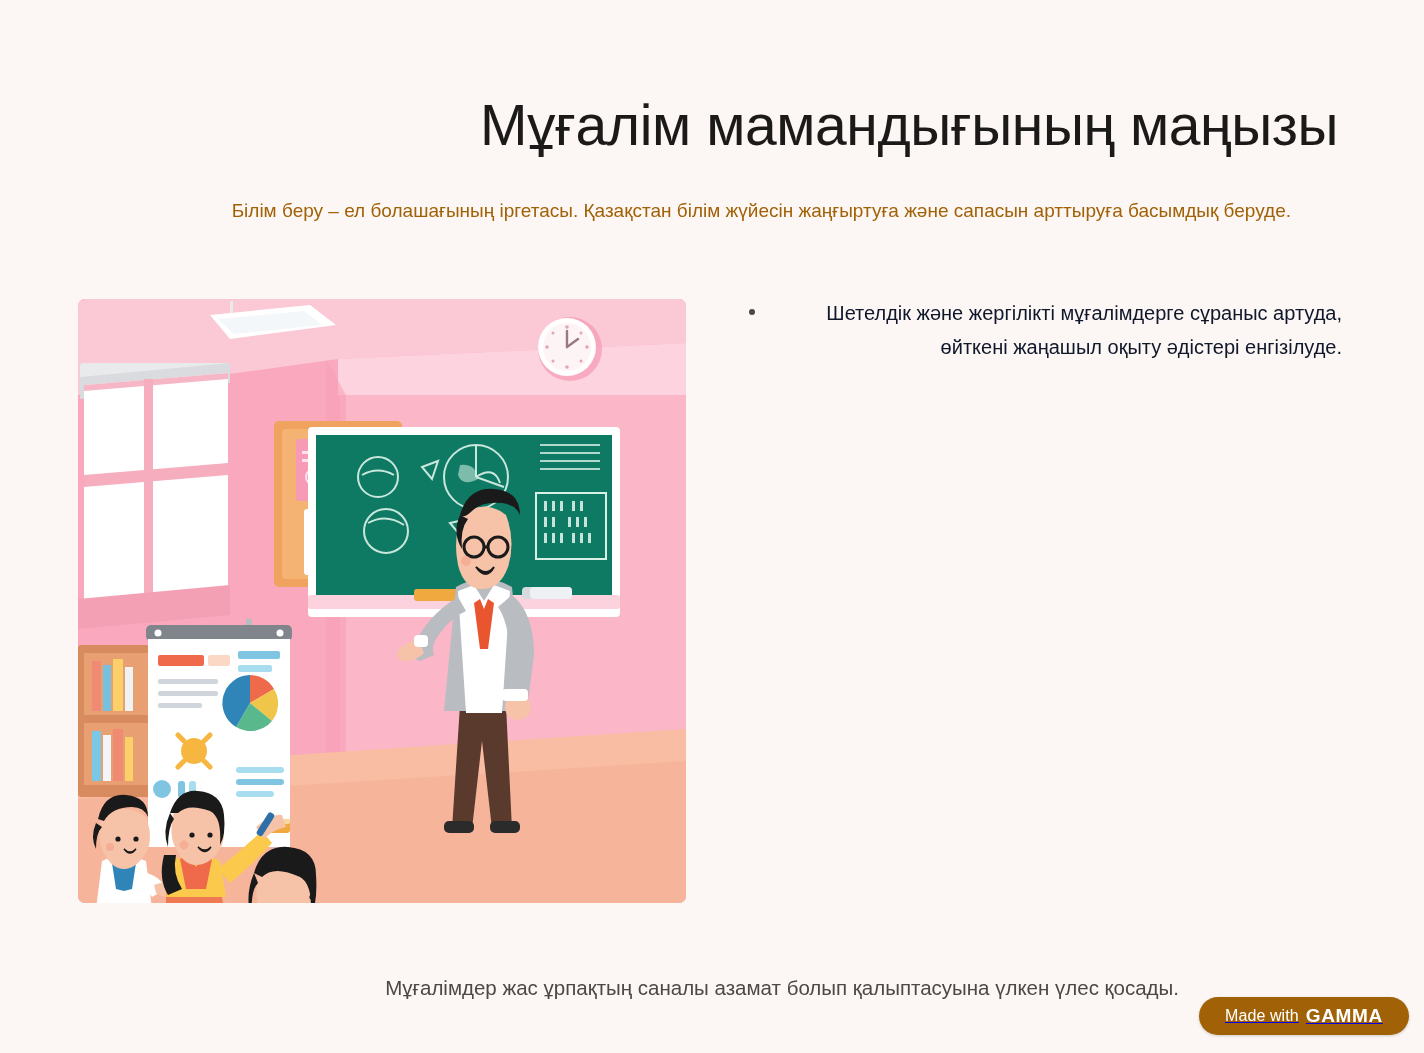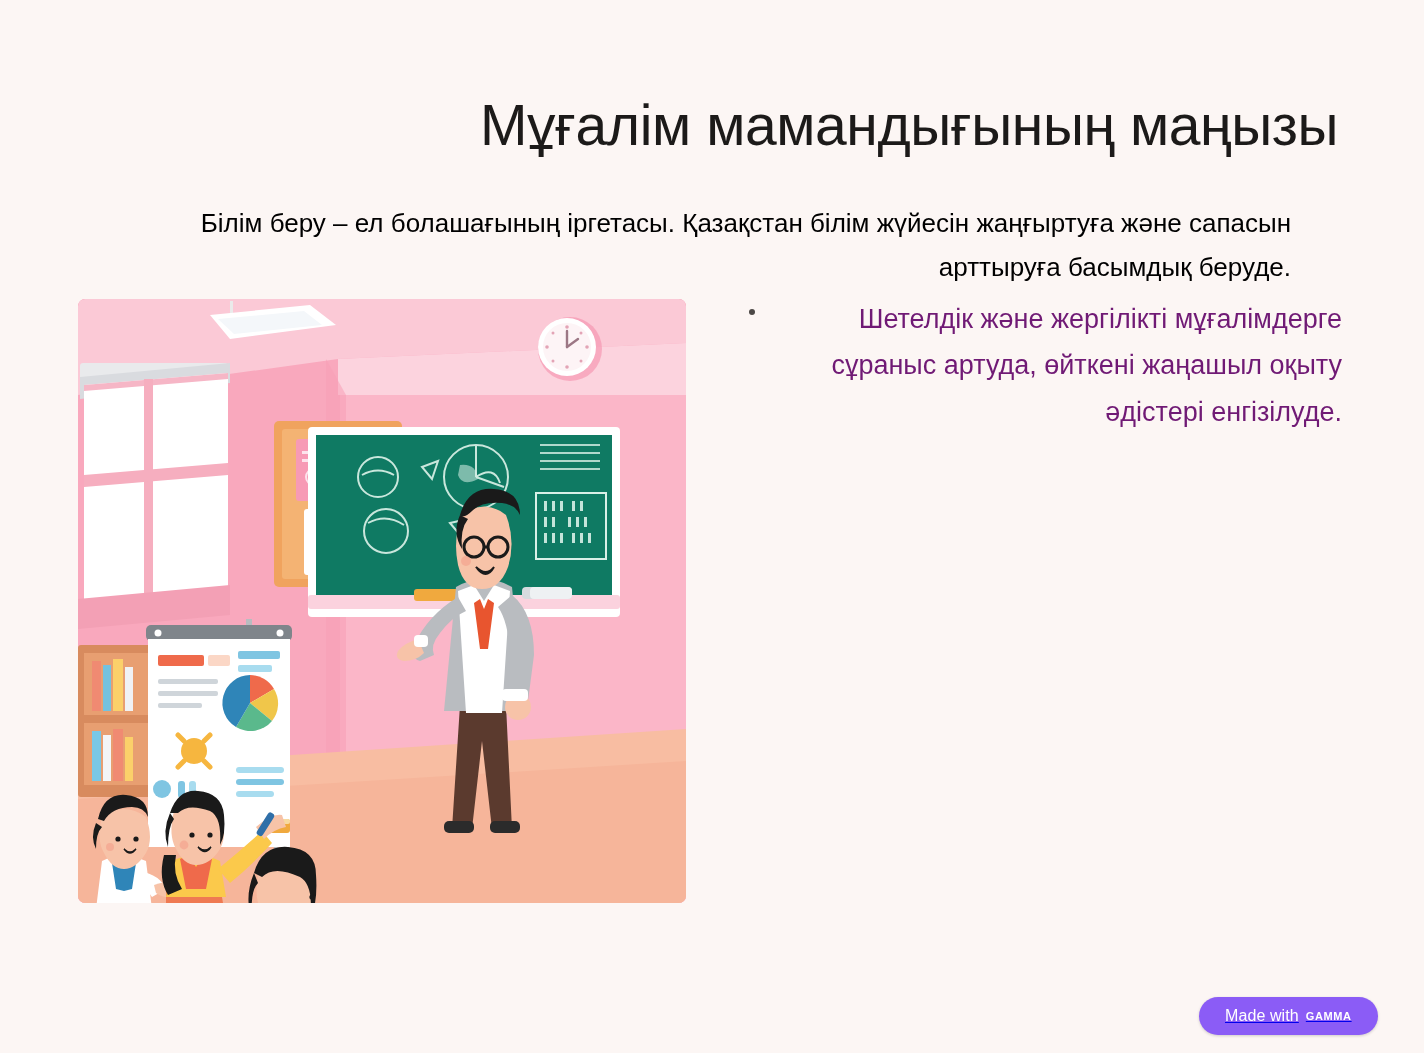--- a/index.html
+++ b/index.html
@@ -36,23 +36,23 @@
     color: #1c1a19;
     white-space: nowrap;
   }
 
   
   .intro {
     position: absolute;
     left: 79px;
     top: 176px;
     width: 1212px;
-    font-size: 26px;
+    font-size: 19px;
     line-height: 1.68;
-    color: #000000;
+    color: #a16207;
     font-weight: 400;
   }
 
   
   .figure {
     position: absolute;
     left: 78px;
     top: 299px;
     width: 608px;
     height: 604px;
@@ -69,23 +69,23 @@
     top: 296px;
     width: 600px;
     margin: 0;
     padding: 0;
     list-style: none;
   }
   .bullets li {
     position: relative;
     padding-left: 40px;
     margin-bottom: 18px;
-    font-size: 27px;
+    font-size: 20px;
     line-height: 1.72;
-    color: #701a75;
+    color: #0f172a;
   }
   .bullets li .dot {
     position: absolute;
     left: 7px;
     top: 13px;
     width: 6px;
     height: 6px;
     border-radius: 50%;
     background: #4c4846;
   }
@@ -104,34 +104,34 @@
   
   .gamma-badge {
     position: absolute;
     left: 1199px;
     top: 997px;
     height: 38px;
     padding: 0 26px;
     display: flex;
     align-items: center;
     gap: 7px;
-    background: #8b5cf6;
+    background: #a16207;
     border-radius: 19px;
     box-shadow: 0 1px 3px rgba(0,0,0,0.18);
     cursor: pointer;
   }
   .gamma-badge .made {
     color: #ffffff;
     font-size: 16px;
     font-weight: 400;
     letter-spacing: 0.1px;
   }
   .gamma-badge .brand {
     color: #ffffff;
-    font-size: 11px;
+    font-size: 19px;
     font-weight: 700;
     letter-spacing: 0.6px;
   }
 </style>
 </head>
 <body>
 
 <div class="slide">
 
   <h1 class="slide-title">Мұғалім мамандығының маңызы</h1>
@@ -490,19 +490,20 @@
     </svg>
   </div>
 
   <ul class="bullets">
     <li>
       <span class="dot"></span>
       <span>Шетелдік және жергілікті мұғалімдерге сұраныс артуда, өйткені жаңашыл оқыту әдістері енгізілуде.</span>
     </li>
   </ul>
 
+  <p class="caption">Мұғалімдер жас ұрпақтың саналы азамат болып қалыптасуына үлкен үлес қосады.</p>
 
   <a class="gamma-badge" href="#">
     <span class="made">Made with</span>
     <span class="brand">GAMMA</span>
   </a>
 
 </div>
 
 </body></html>

